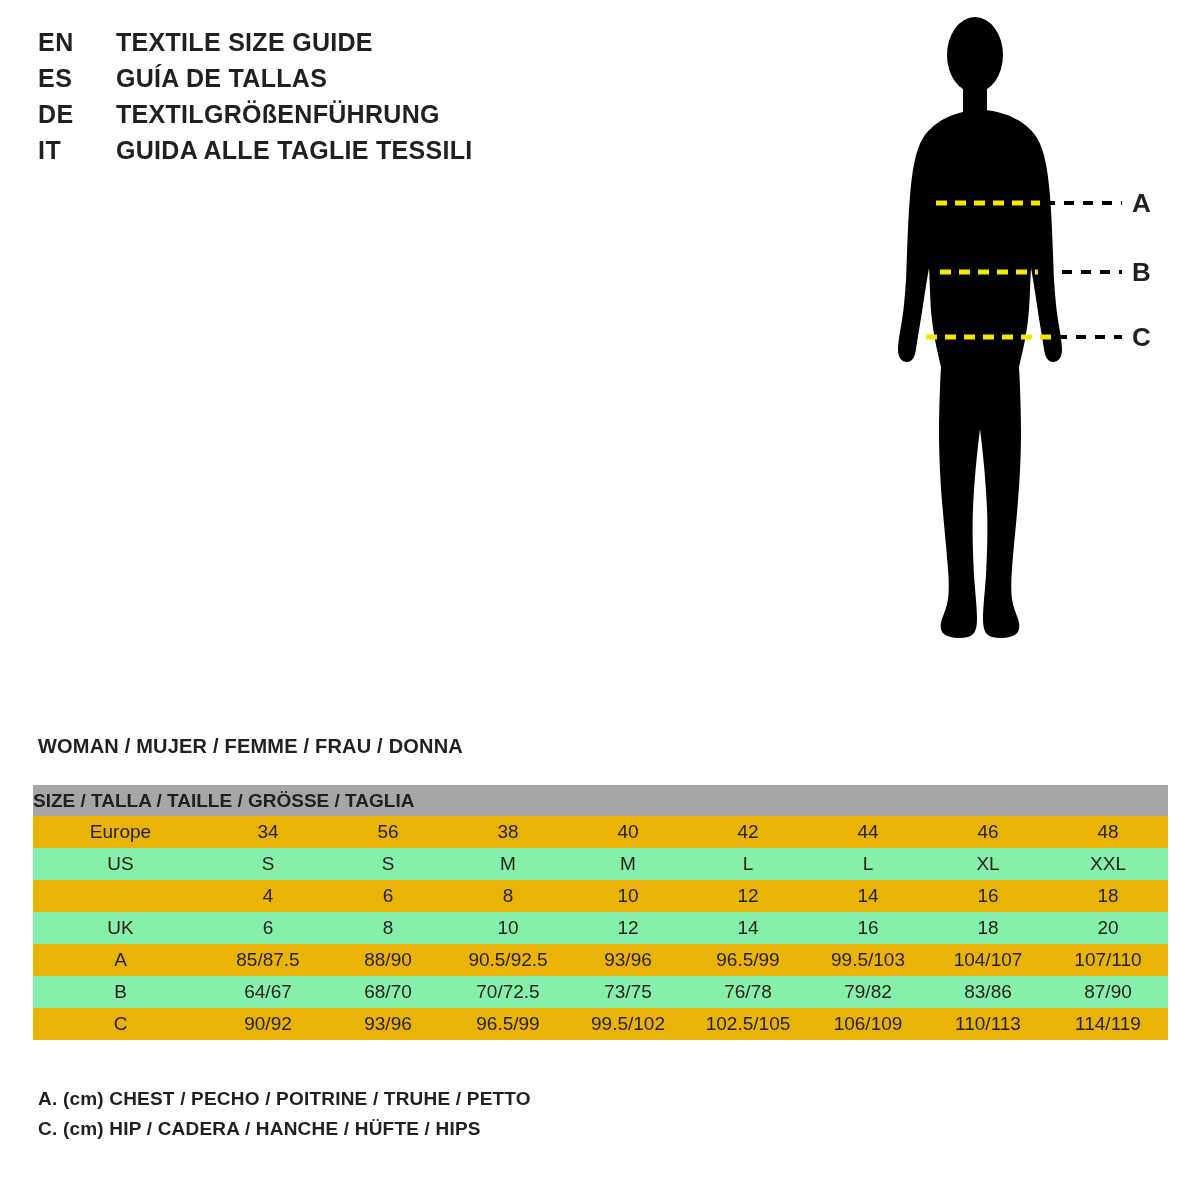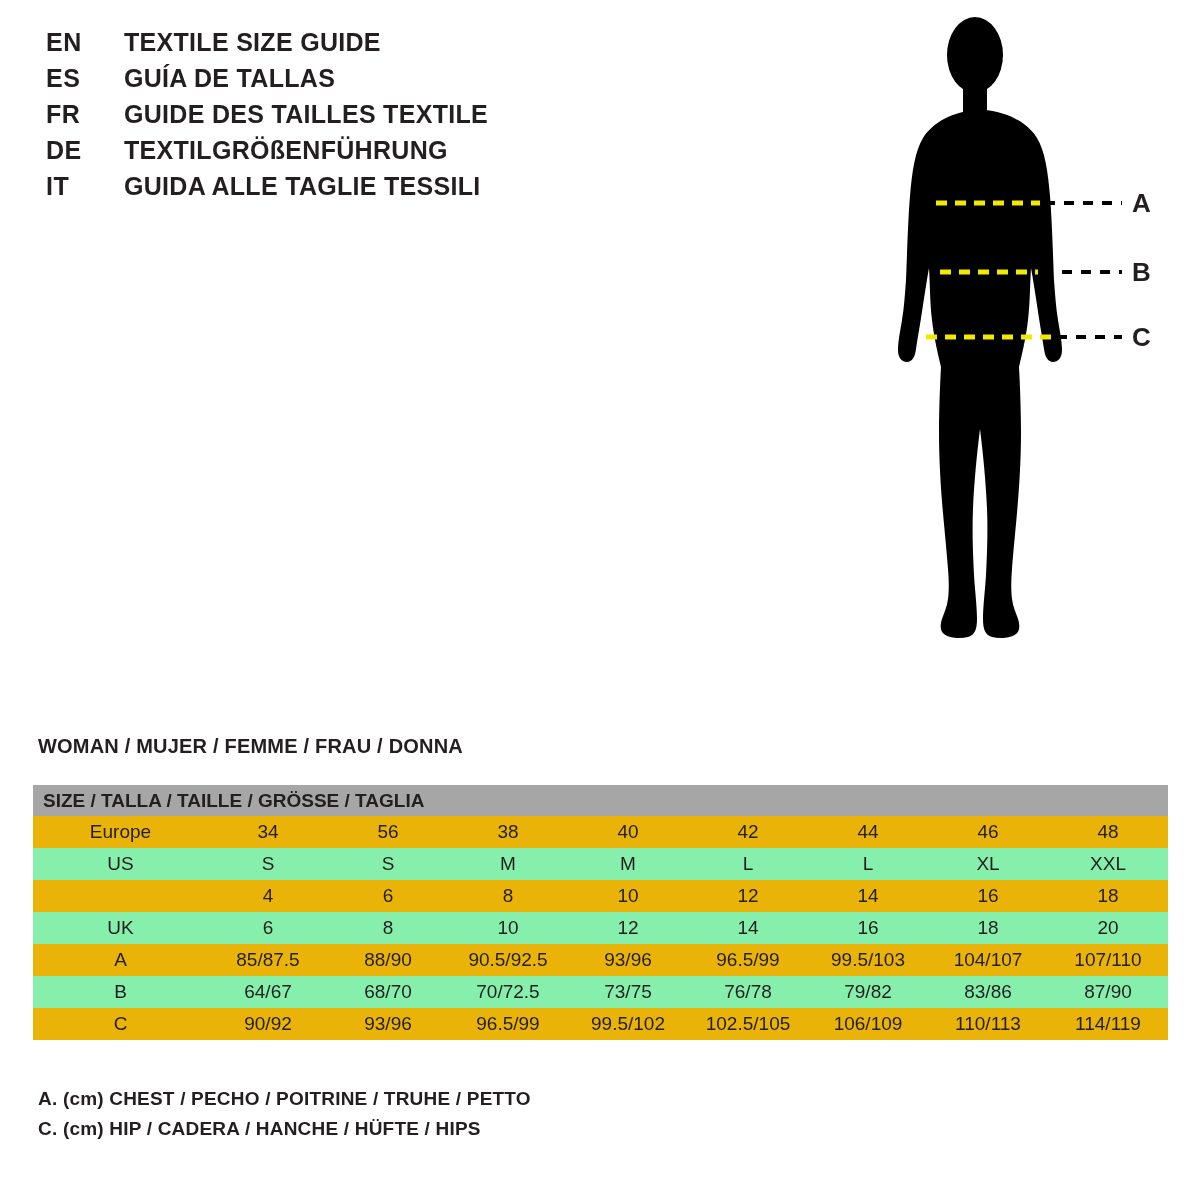--- a/index.html
+++ b/index.html
@@ -17,21 +17,21 @@
   }
   .page {
     position: relative;
     width: 1200px;
     height: 1200px;
   }
 
   
   .titles {
     position: absolute;
-    left: 46px;
+    left: 38px;
     top: 28px;
     width: 760px;
   }
   .title-row {
     display: flex;
     align-items: baseline;
     height: 36px;
   }
   .title-lang {
     width: 78px;
@@ -81,21 +81,20 @@
     padding: 0;
     height: 32px;
     font-weight: normal;
     text-align: center;
     vertical-align: middle;
     color: #231f20;
   }
   table.size-table th.header-cell {
     background: #a6a6a6;
     text-align: left;
-    padding-left: 10px;
     font-weight: bold;
     font-size: 19px;
     height: 31px;
   }
   tr.row-shade td { background: #eab308; }
   tr.row-plain td { background: #86efac; }
   td.rowlabel {
     text-align: left;
     padding-left: 10px;
     width: 175px;
@@ -123,24 +122,20 @@
 <div class="page">
 
   <div class="titles">
     <div class="title-row">
       <span class="title-lang">EN</span>
       <span class="title-text">TEXTILE SIZE GUIDE</span>
     </div>
     <div class="title-row">
       <span class="title-lang">ES</span>
       <span class="title-text">GUÍA DE TALLAS</span>
-    </div>
-    <div class="title-row">
-      <span class="title-lang">FR</span>
-      <span class="title-text">GUIDE DES TAILLES TEXTILE</span>
     </div>
     <div class="title-row">
       <span class="title-lang">DE</span>
       <span class="title-text">TEXTILGRÖßENFÜHRUNG</span>
     </div>
     <div class="title-row">
       <span class="title-lang">IT</span>
       <span class="title-text">GUIDA ALLE TAGLIE TESSILI</span>
     </div>
   </div>

